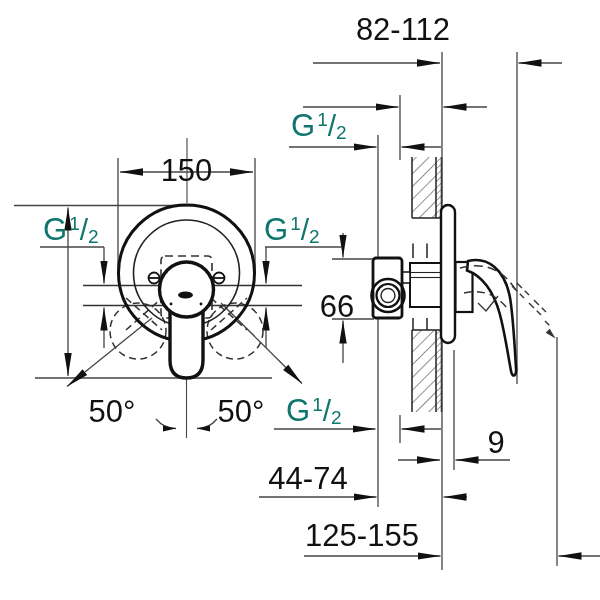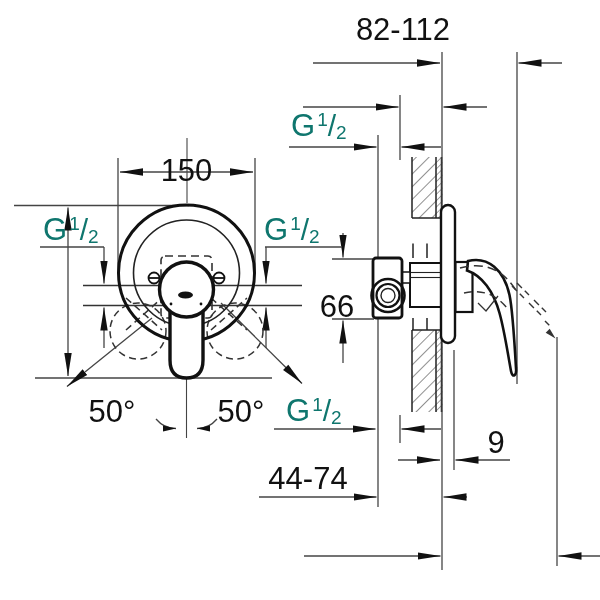--- a/index.html
+++ b/index.html
@@ -203,20 +203,21 @@
 
   <div class="dim" style="left:311px;top:14px;width:104px;margin-left:40px;">82-112</div>
 
 
   <div class="dim" style="left:318px;top:279px;width:38px;margin-top:12px;">66</div>
 
   <div class="dim" style="left:475px;top:427px;width:42px;">9</div>
 
   <div class="dim" style="left:262px;top:463px;width:92px;">44-74</div>
 
+  <div class="dim" style="left:301px;top:520px;width:122px;">125-155</div>
 
   <div class="g-label" style="left:43px;top:214px;">
     <span>G</span><span class="sup">1</span><span class="slash">/</span><span class="sub">2</span>
   </div>
 
   <div class="g-label" style="left:264px;top:214px;">
     <span>G</span><span class="sup">1</span><span class="slash">/</span><span class="sub">2</span>
   </div>
 
   <div class="g-label" style="left:291px;top:110px;">

